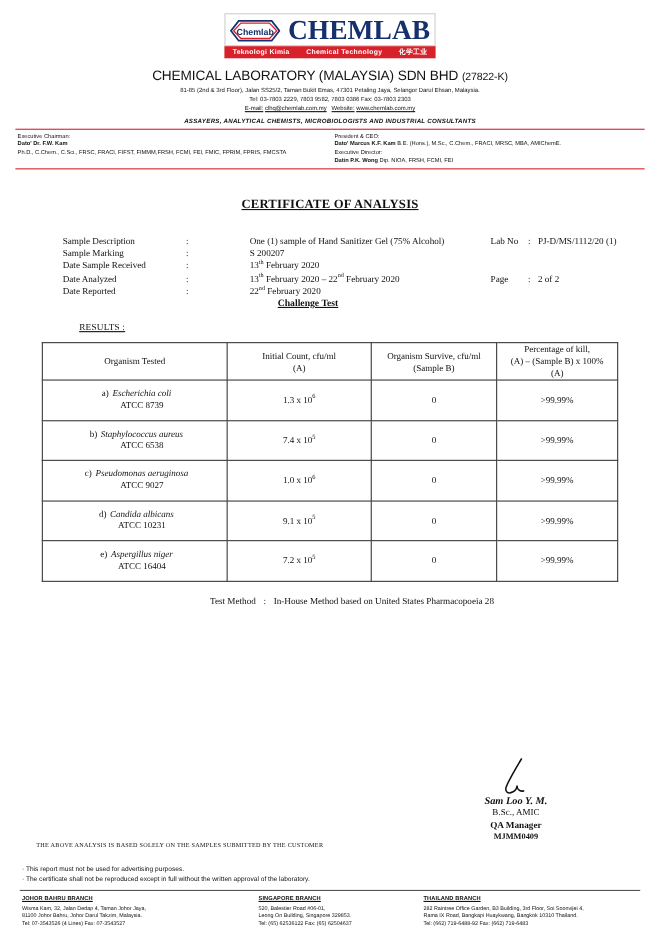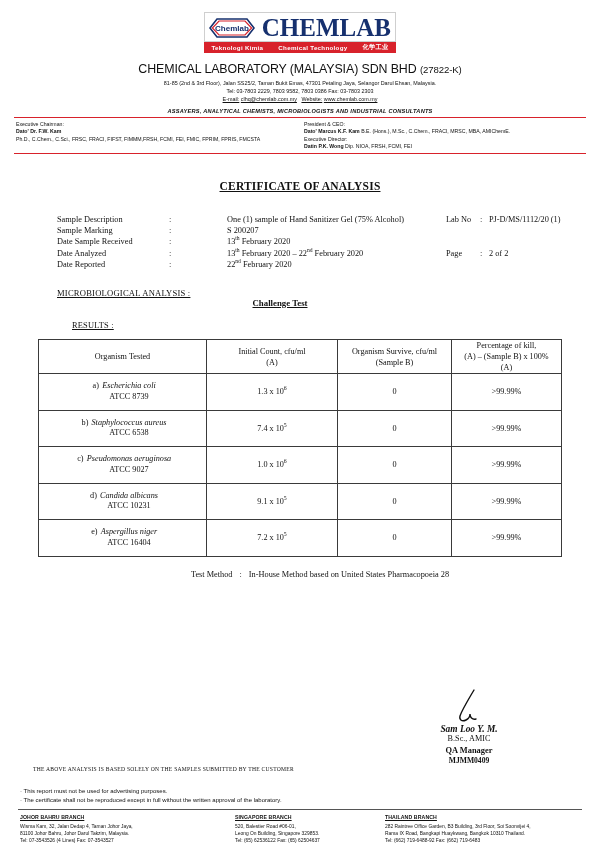--- a/index.html
+++ b/index.html
@@ -398,21 +398,20 @@
       <div class="s-c">:</div>
       <div class="s-v"><span>13</span><sup>th</sup><span> February 2020 – 22</span><sup>nd</sup><span> February 2020</span></div>
     </div>
     <div class="s-row">
       <div class="s-k">Date Reported</div>
       <div class="s-c">:</div>
       <div class="s-v"><span>22</span><sup>nd</sup><span> February 2020</span></div>
     </div>
   </div>
 
-  <div class="micro-head">MICROBIOLOGICAL ANALYSIS :</div>
   <div class="challenge">Challenge Test</div>
   <div class="results">RESULTS :</div>
 
   <table class="results-table">
     <thead>
       <tr>
         <th class="c1">Organism Tested</th>
         <th class="c2">
           <div>Initial Count, cfu/ml</div>
           <div>(A)</div>

